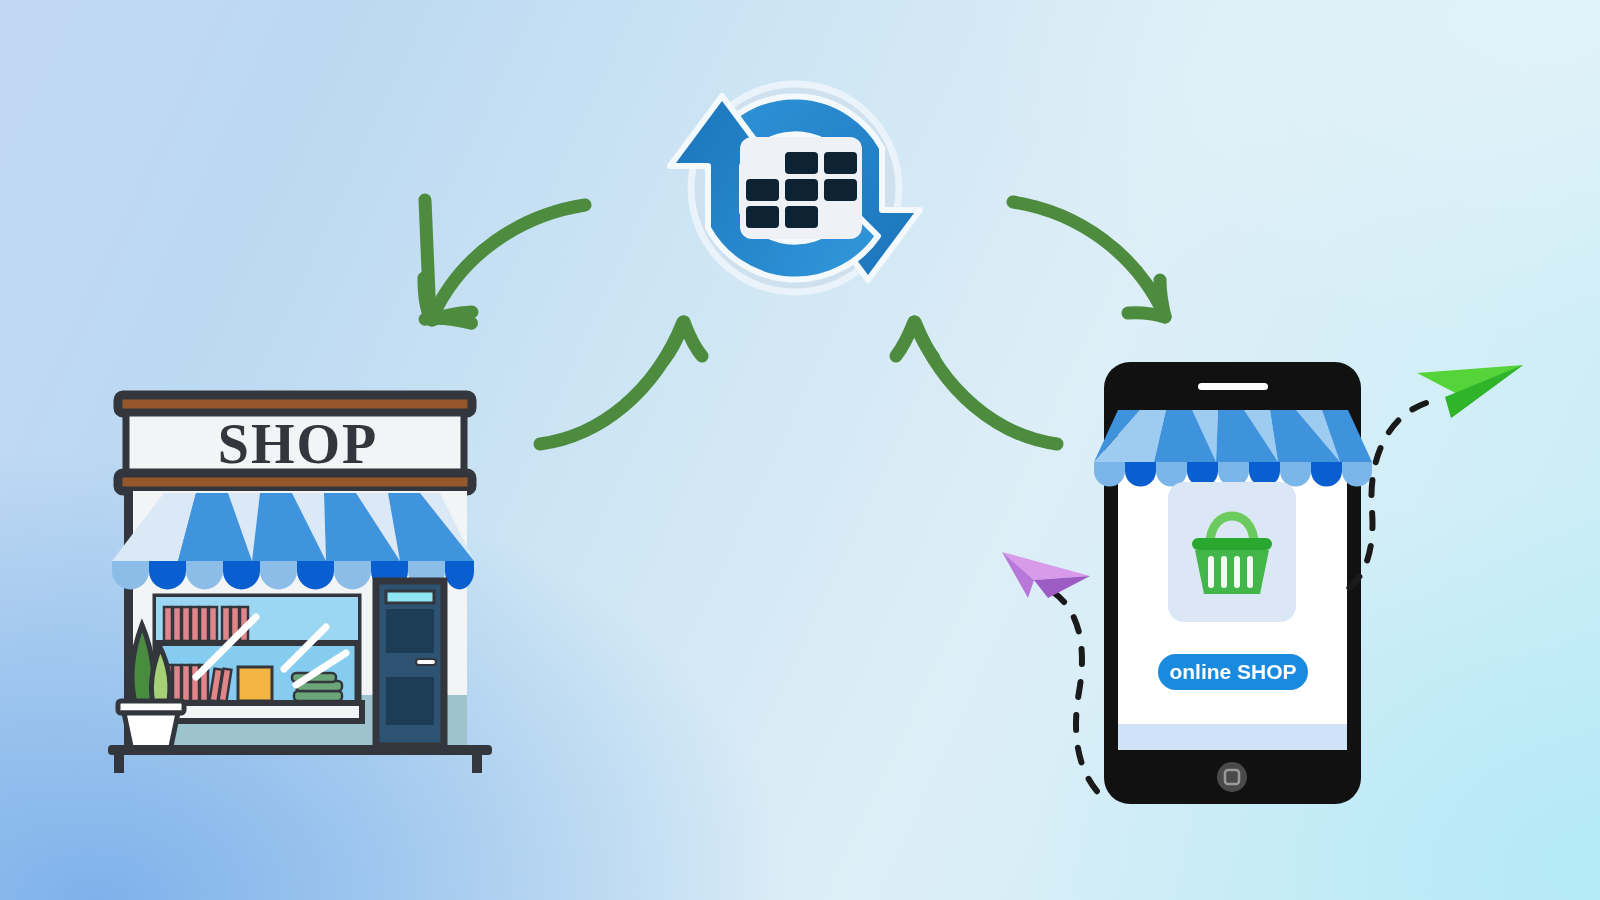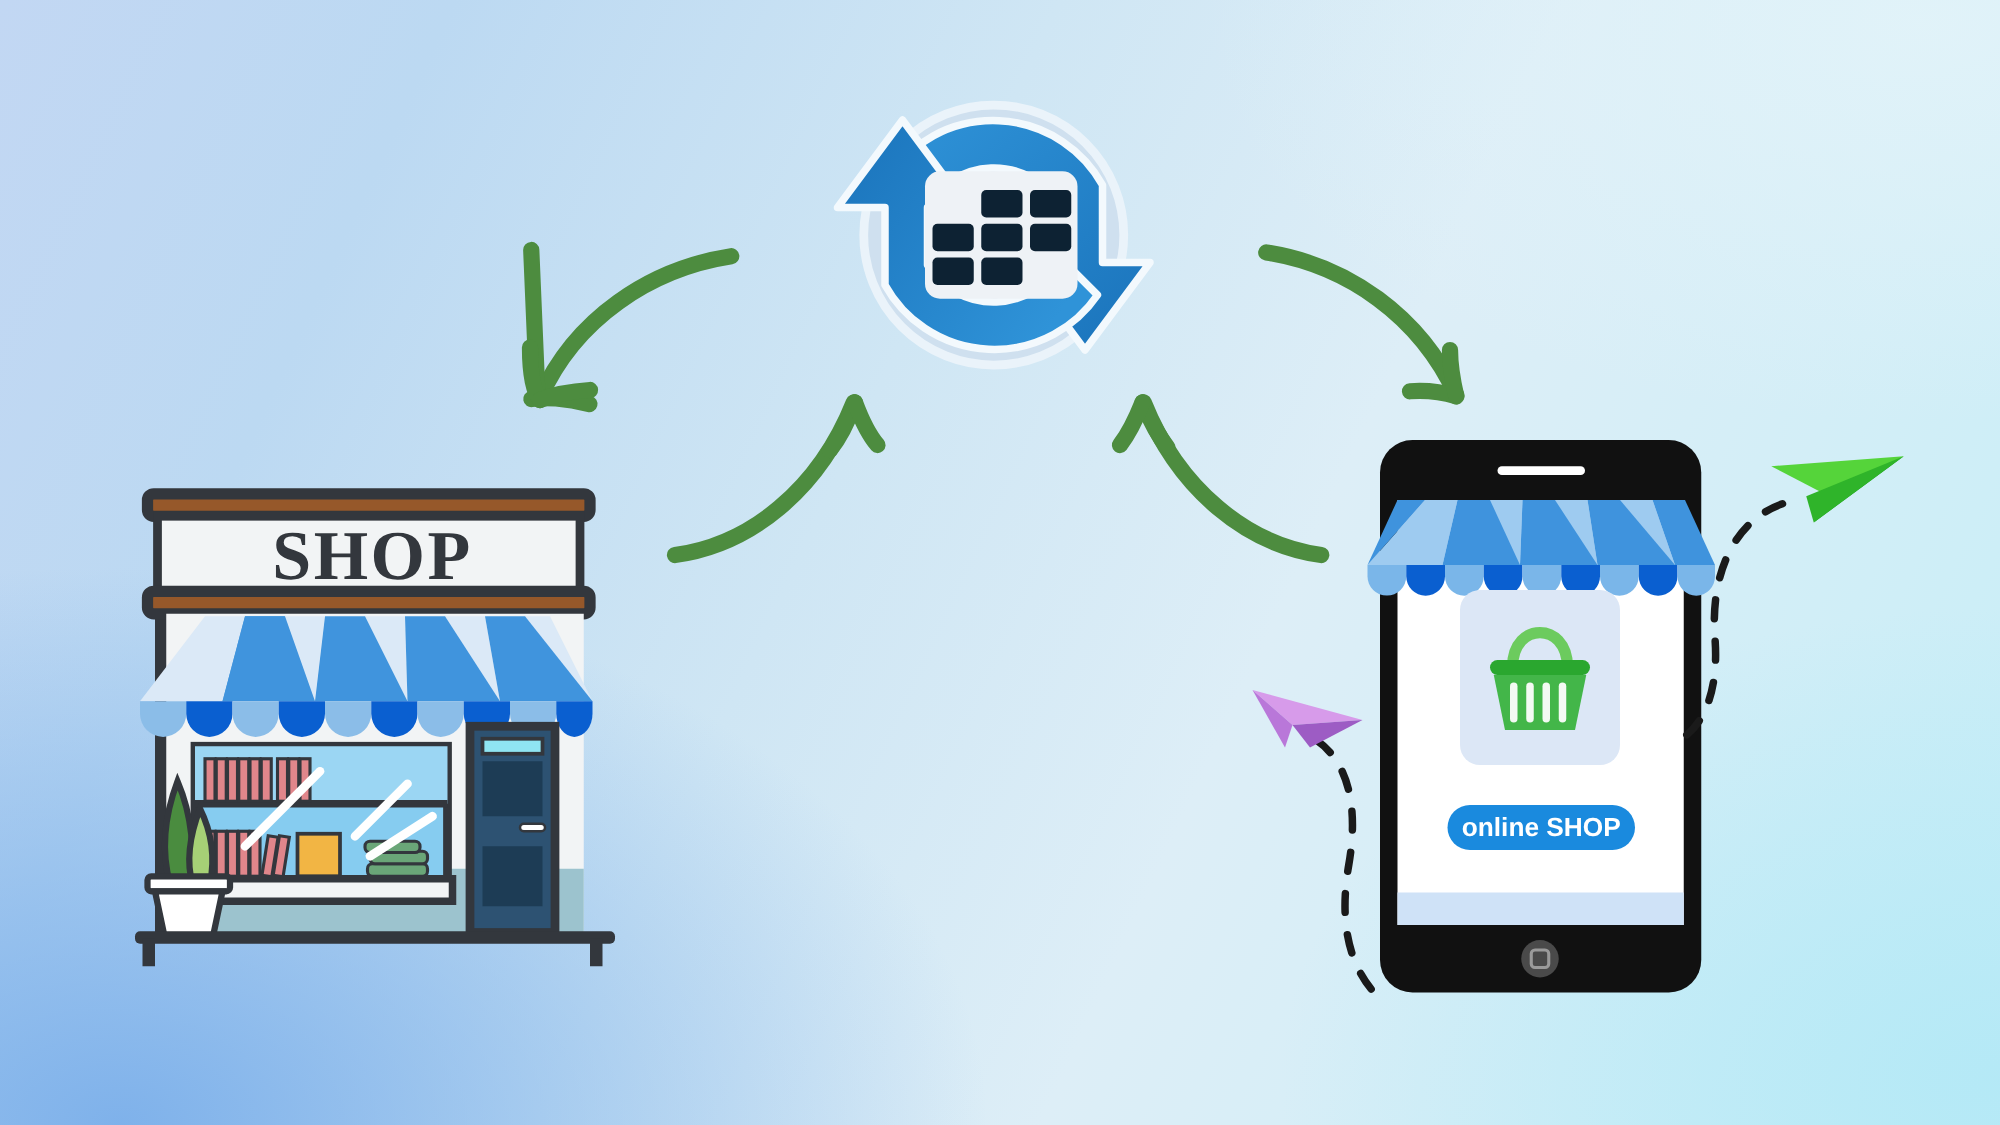--- a/index.html
+++ b/index.html
@@ -46,21 +46,21 @@
   
   #hub { left: 620px; top: 40px; width: 360px; height: 300px; }
 
   
   #arrows { left: 0; top: 0; width: 1600px; height: 900px; }
 
   
   #shop { left: 100px; top: 385px; width: 400px; height: 390px; }
 
   
-  #phone { left: 1100px; top: 348px; width: 265px; height: 450px; }
+  #phone { left: 1100px; top: 358px; width: 265px; height: 450px; }
 
   
   #plane-green { left: 1415px; top: 363px; width: 110px; height: 58px; }
   #plane-purple { left: 1000px; top: 548px; width: 92px; height: 52px; }
   #trail-green { left: 1350px; top: 395px; width: 90px; height: 205px; }
   #trail-purple { left: 1045px; top: 588px; width: 75px; height: 215px; }
 
   .shop-sign-text {
     font-family: "Liberation Serif", serif;
     font-weight: 700;

